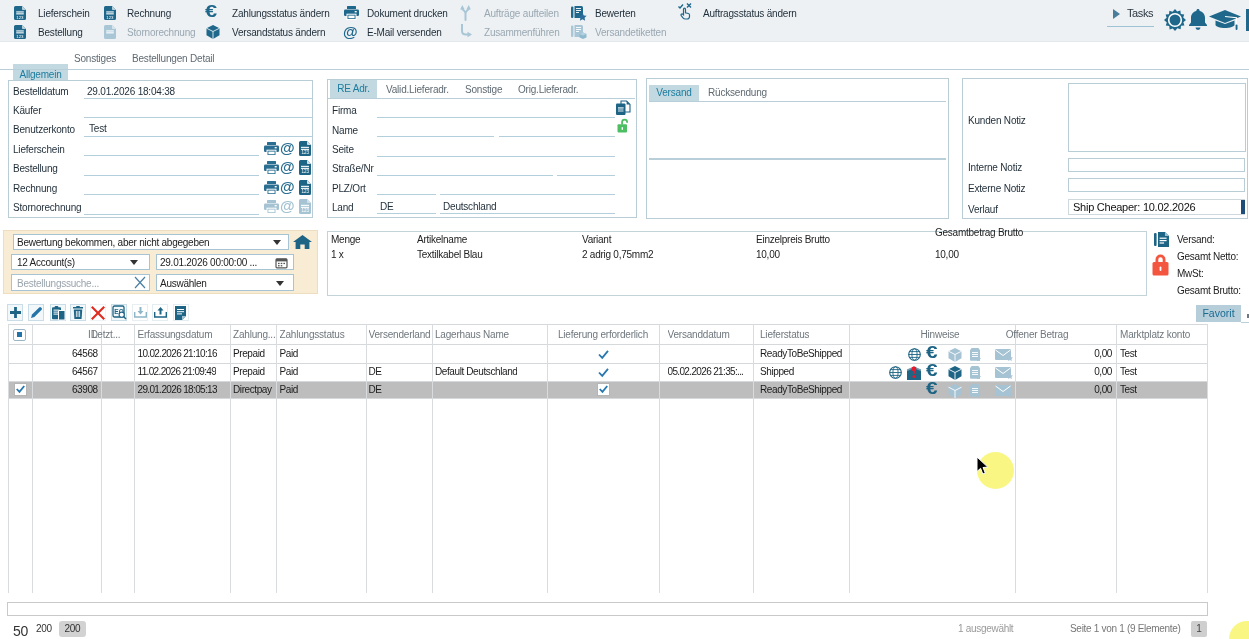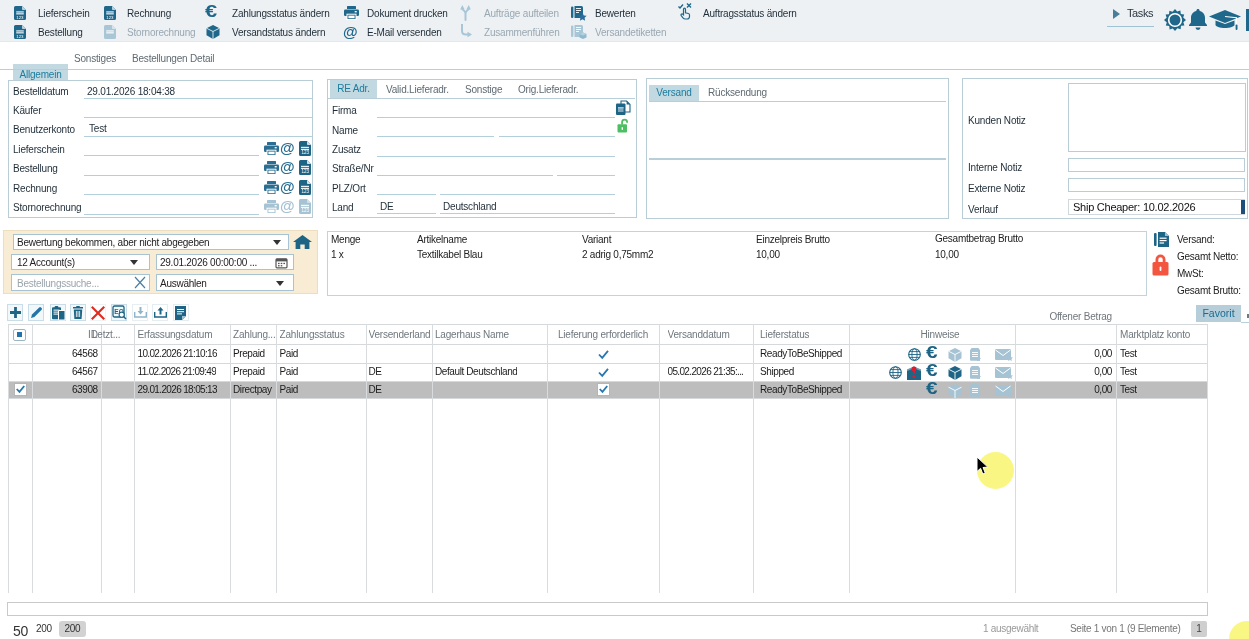--- a/index.html
+++ b/index.html
@@ -210,21 +210,21 @@
 <div class="tabact" style="left:330px;top:80px;width:47px;height:18px;line-height:18px">RE Adr.</div>
 <div class="tabin" style="left:386px;top:84px">Valid.Lieferadr.</div>
 <div class="tabin" style="left:465px;top:84px">Sonstige</div>
 <div class="tabin" style="left:518px;top:84px">Orig.Lieferadr.</div>
 <div class="abs" style="left:328px;top:98px;width:307px;height:1px;background:#b8cfda"></div>
 <div class="lbl" style="left:332px;top:105px">Firma</div>
 <div class="uline" style="left:377px;top:116.5px;width:238px"></div>
 <div class="lbl" style="left:332px;top:124.5px">Name</div>
 <div class="uline" style="left:377px;top:136px;width:117px"></div>
 <div class="uline" style="left:499px;top:136px;width:116px"></div>
-<div class="lbl" style="left:332px;top:144px">Zusatz</div>
+<div class="lbl" style="left:332px;top:144px">Seite</div>
 <div class="uline" style="left:377px;top:155.5px;width:238px"></div>
 <div class="lbl" style="left:332px;top:163px">Straße/Nr</div>
 <div class="uline" style="left:377px;top:174.5px;width:176px"></div>
 <div class="uline" style="left:557px;top:174.5px;width:58px"></div>
 <div class="lbl" style="left:332px;top:182.5px">PLZ/Ort</div>
 <div class="uline" style="left:377px;top:193.5px;width:59px"></div>
 <div class="uline" style="left:440px;top:193.5px;width:175px"></div>
 <div class="lbl" style="left:332px;top:201.5px">Land</div>
 <div class="lbl" style="left:380px;top:200.5px">DE</div>
 <div class="uline" style="left:377px;top:212.5px;width:59px"></div>
@@ -289,21 +289,21 @@
   </svg>
 <div class="abs" style="left:155.8px;top:274.2px;width:138px;height:16.9px;background:#fff;border:1px solid #a6c4d4"></div>
 <div class="t10" style="left:160px;top:278px">Auswählen</div>
 <div class="abs" style="left:276px;top:280.5px;width:0;height:0;border-top:5px solid #333;border-left:4.5px solid transparent;border-right:4.5px solid transparent"></div>
 
 <div class="panel" style="left:327px;top:231px;width:820px;height:64.5px;border-color:#c3d3da"></div>
 <div class="t10" style="left:331px;top:234px">Menge</div>
 <div class="t10" style="left:417px;top:234px">Artikelname</div>
 <div class="t10" style="left:582px;top:234px">Variant</div>
 <div class="t10" style="left:756px;top:234px">Einzelpreis Brutto</div>
-<div class="t10" style="left:935px;top:233px">Gesamtbetrag Brutto</div>
+<div class="t10" style="left:935px;top:227px">Gesamtbetrag Brutto</div>
 <div class="t10" style="left:331px;top:248.5px">1 x</div>
 <div class="t10" style="left:417px;top:248.5px">Textilkabel Blau</div>
 <div class="t10" style="left:582px;top:248.5px">2 adrig 0,75mm2</div>
 <div class="t10" style="left:756px;top:248.5px">10,00</div>
 <div class="t10" style="left:935px;top:248.5px">10,00</div>
 
 <svg style="left:1154px;top:232px" width="15" height="15" viewBox="0 0 15 15">
     <rect x="0" y="1" width="2.6" height="13" rx="1" fill="#1d6485"></rect>
     <path d="M4 0h7l4 4v11H4z" fill="#1d6485"></path>
     <path d="M11 0l4 4h-4z" fill="#9dc2d2"></path>
@@ -404,21 +404,21 @@
 <div class="hcell" style="left:92px;top:329px">Letzt...</div>
 <div class="hcell" style="left:137.5px;top:329px">Erfassungsdatum</div>
 <div class="hcell" style="left:233px;top:329px">Zahlung...</div>
 <div class="hcell" style="left:279.5px;top:329px">Zahlungsstatus</div>
 <div class="hcell" style="left:368.5px;top:329px">Versenderland</div>
 <div class="hcell" style="left:435px;top:329px">Lagerhaus Name</div>
 <div class="hcell" style="left:503px;top:329px;width:200px;text-align:center">Lieferung erforderlich</div>
 <div class="hcell" style="left:667.5px;top:329px">Versanddatum</div>
 <div class="hcell" style="left:760px;top:329px">Lieferstatus</div>
 <div class="hcell" style="left:840px;top:329px;width:200px;text-align:center">Hinweise</div>
-<div class="hcell" style="left:962px;top:311px;width:150px;text-align:right">Offener Betrag</div>
+<div class="hcell" style="left:962px;top:329px;width:150px;text-align:center">Offener Betrag</div>
 <div class="hcell" style="left:1120px;top:329px">Marktplatz konto</div>
 <div class="ccell" style="left:-52.3px;top:348.0px;width:150px;text-align:right">64568</div>
 <div class="ccell" style="left:137.5px;top:348.0px;letter-spacing:-0.65px">10.02.2026 21:10:16</div>
 <div class="ccell" style="left:233px;top:348.0px">Prepaid</div>
 <div class="ccell" style="left:279.5px;top:348.0px">Paid</div>
 <div class="ccell" style="left:760px;top:348.0px">ReadyToBeShipped</div>
 <div class="ccell" style="left:962px;top:348.0px;width:150px;text-align:right">0,00</div>
 <div class="ccell" style="left:1120px;top:348.0px">Test</div>
 <div class="ccell" style="left:-52.3px;top:366.3px;width:150px;text-align:right">64567</div>
 <div class="ccell" style="left:137.5px;top:366.3px;letter-spacing:-0.65px">11.02.2026 21:09:49</div>
@@ -514,20 +514,20 @@
   </svg>
 <svg style="left:994.5px;top:384.6px" width="18" height="12" viewBox="0 0 18 12">
     <rect x="0" y="0" width="16" height="11" rx="1" fill="#a6c3d4"></rect>
     <path d="M.5 1l7.5 5.5L15.5 1" stroke="#fff" stroke-width="1" fill="none"></path>
     <path d="M15 6.5l.9 1.8 2 .3-1.4 1.4.3 2-1.8-.9-1.8.9.3-2-1.4-1.4 2-.3z" fill="#a6c3d4"></path>
   </svg>
 <div class="abs" style="left:7px;top:601.5px;width:1201px;height:14px;background:#fff;border:1px solid #c9c9c9"></div>
 <div class="abs" style="left:13px;top:623px;font-size:14px;letter-spacing:-0.3px;color:#333">50</div>
 <div class="abs" style="left:36px;top:623px;font-size:10px;letter-spacing:-0.3px;color:#333">200</div>
 <div class="abs" style="left:59px;top:620.5px;width:27px;height:16.5px;background:#d2d2d2;border-radius:3px;font-size:10px;letter-spacing:-0.3px;color:#333;text-align:center;line-height:16.5px">200</div>
-<div class="abs" style="left:983px;top:623px;font-size:10px;letter-spacing:-0.3px;color:#9a9a9a">1 ausgewählt</div>
+<div class="abs" style="left:958px;top:623px;font-size:10px;letter-spacing:-0.3px;color:#9a9a9a">1 ausgewählt</div>
 <div class="abs" style="left:1070px;top:623px;font-size:10px;letter-spacing:-0.3px;color:#777">Seite 1 von 1 (9 Elemente)</div>
 <div class="abs" style="left:1191px;top:620.5px;width:16px;height:16.5px;background:#cfcfcf;border-radius:2px;font-size:10px;color:#444;text-align:center;line-height:16.5px">1</div>
 <div class="abs" style="left:976.5px;top:451.5px;width:37px;height:37px;border-radius:50%;background:#f8f573;opacity:.88"></div>
 <svg style="left:976px;top:457px" width="13" height="19" viewBox="0 0 13 19">
     <path d="M1 0v14.5l3.6-3.2 2.2 5.7 2.5-1-2.3-5.5 4.8-.4z" fill="#000" stroke="#fff" stroke-width="1"></path>
   </svg>
 <div class="abs" style="left:1229px;top:621px;width:36px;height:36px;border-radius:50%;background:#f8f573;opacity:.88"></div>
 
 </body></html>

